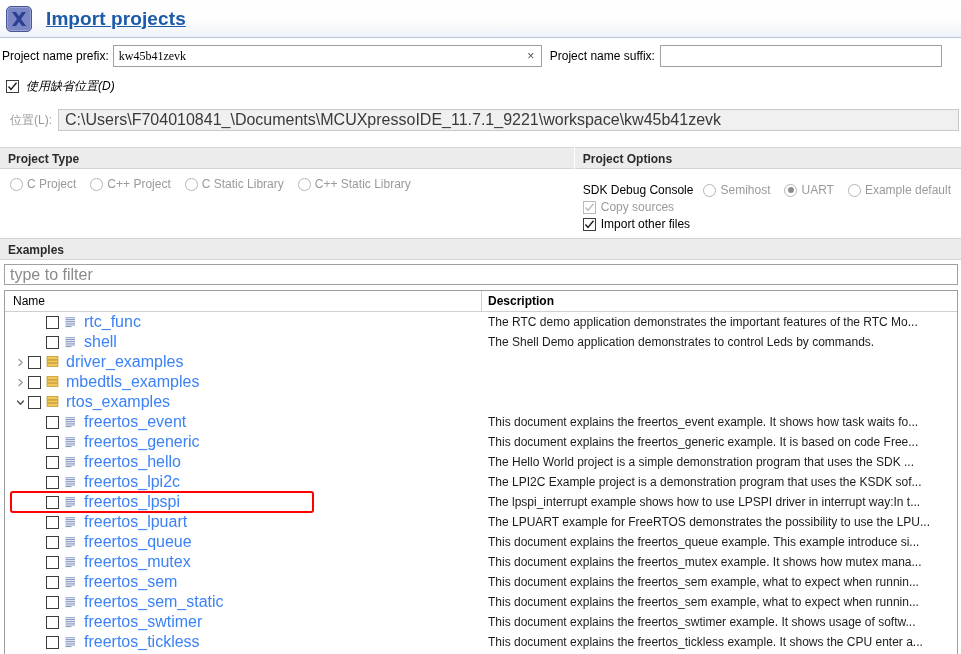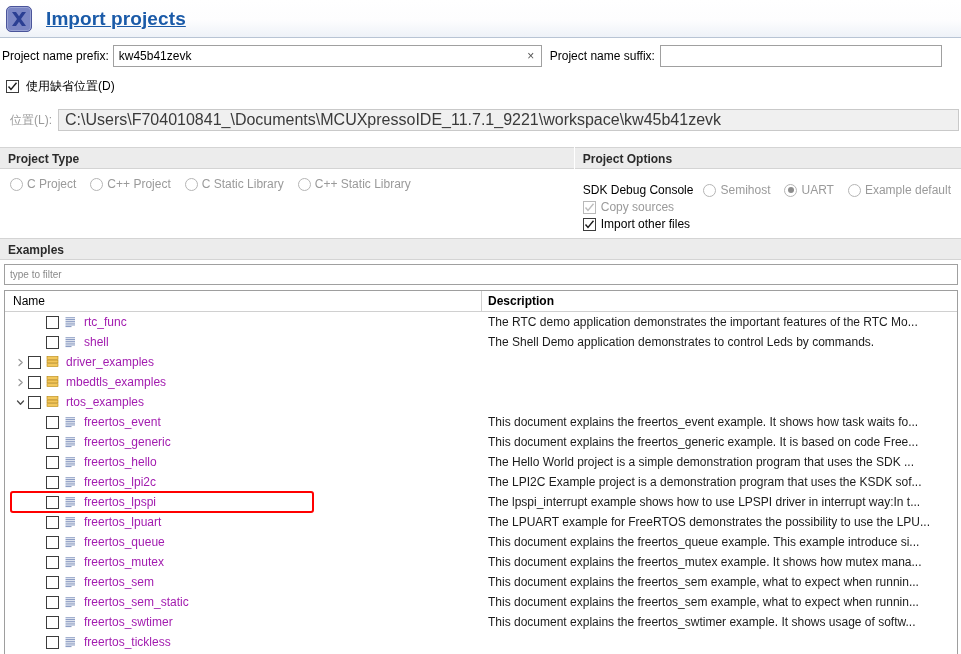--- a/index.html
+++ b/index.html
@@ -58,21 +58,21 @@
   .txtfield {
     border: 1px solid #a0a0a0;
     background: #ffffff;
     height: 22px;
     display: flex;
     align-items: center;
     padding: 0 2px 0 5px;
     font-size: 12px;
     color: #000;
   }
-  .txtfield .val { flex: 1; overflow: hidden; white-space: nowrap; }
+  .txtfield .val { flex: 1; overflow: hidden; white-space: nowrap; font-family: Liberation Serif, serif; }
   .clear-x {
     width: 16px; height: 18px;
     display: flex; align-items: center; justify-content: center;
     color: #555; font-size: 12px;
     cursor: pointer;
   }
 
   .row-chk {
     display: flex; align-items: center;
     height: 22px;
@@ -162,21 +162,21 @@
     height: 22px;
     margin-top: 11px;
   }
   .filter-wrap { padding: 4px 3px 0 4px; }
   .filter {
     border: 1px solid #a0a0a0;
     background: #fff;
     height: 21px;
     display: flex; align-items: center;
     padding-left: 5px;
-    font-size: 10px;
+    font-size: 16px;
     color: #8a8a8a;
   }
 
   .table {
     margin: 5px 3px 0 4px;
     border: 1px solid #9e9e9e;
     border-bottom: none;
     height: 375px;
     position: relative;
     overflow: hidden;
@@ -227,22 +227,22 @@
   .node-cb {
     width: 13px; height: 13px;
     border: 1px solid #3c3c3c;
     background: #fff;
     flex: 0 0 auto;
     margin-right: 5px;
   }
   .ficon { width: 14px; height: 14px; flex: 0 0 auto; margin-right: 6px; }
   .ficon svg { display: block; }
   .node-lbl {
-    color: #a21caf;
-    font-size: 12px;
+    color: #3b82f6;
+    font-size: 16px;
     white-space: nowrap;
   }
 
   .highlight-box {
     position: absolute;
     border: 2px solid #ff0000;
     border-radius: 3px;
     pointer-events: none;
     z-index: 5;
   }
@@ -272,21 +272,21 @@
       <span class="val"></span>
     </div>
   </div>
 
   <div class="row-chk">
     <span class="cb">
       <svg width="11" height="11" viewBox="0 0 11 11">
           <path d="M1.5 5.5 L4 8.5 L9.5 1.8" stroke="#1c1c1c" stroke-width="1.4" fill="none"></path>
         </svg>
     </span>
-    <span class="lbl" style="margin-left:7px;">使用缺省位置(D)</span>
+    <span class="lbl" style="margin-left:7px;font-style:italic;">使用缺省位置(D)</span>
   </div>
 
   <div class="row-loc">
     <span class="lbl-dis">位置(L):</span>
     <div class="locfield">
       <span>C:\Users\F704010841_\Documents\MCUXpressoIDE_11.7.1_9221\workspace\kw45b41zevk</span>
     </div>
   </div>
 
   <div class="groups">
@@ -702,20 +702,21 @@
                 <rect x="1.5" y="2.2" width="9.5" height="1.1" fill="#8c9dc4"></rect>
                 <rect x="1.5" y="4.0" width="9.5" height="1.1" fill="#8c9dc4"></rect>
                 <rect x="1.5" y="5.8" width="9.5" height="1.1" fill="#8c9dc4"></rect>
                 <rect x="1.5" y="7.6" width="9.5" height="1.1" fill="#8c9dc4"></rect>
                 <rect x="1.5" y="9.4" width="9.5" height="1.1" fill="#8c9dc4"></rect>
                 <rect x="1.5" y="11.0" width="6" height="1.1" fill="#8c9dc4"></rect>
               </svg>
             </span>
             <span class="node-lbl">freertos_tickless</span>
           </div>
+          <div class="cell-desc">This document explains the freertos_tickless example. It shows the CPU enter a...</div>
         </div>
         <div class="trow">
           <div class="cell-name">
             <span style="display: inline-block; flex: 0 0 auto; width: 8px; height: 20px;"></span>
             <span class="twisty"></span>
             <span class="node-cb"></span>
             <span class="ficon">
               <svg width="13" height="13" viewBox="0 0 13 13">
                 <rect x="1" y="1.5" width="11" height="2.8" fill="#f2c75c" stroke="#b8860b" stroke-width="0.6"></rect>
                 <rect x="1" y="5.1" width="11" height="2.8" fill="#f2c75c" stroke="#b8860b" stroke-width="0.6"></rect>

